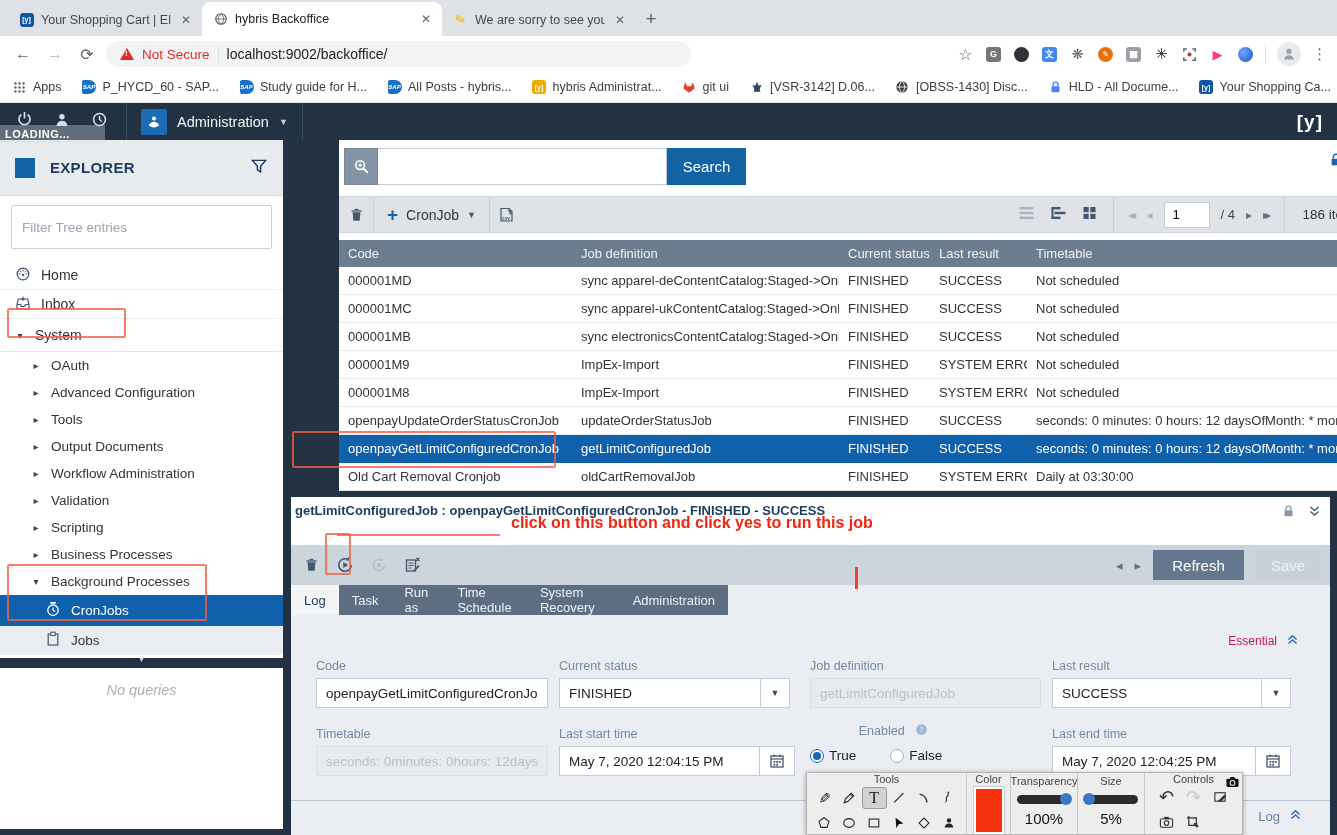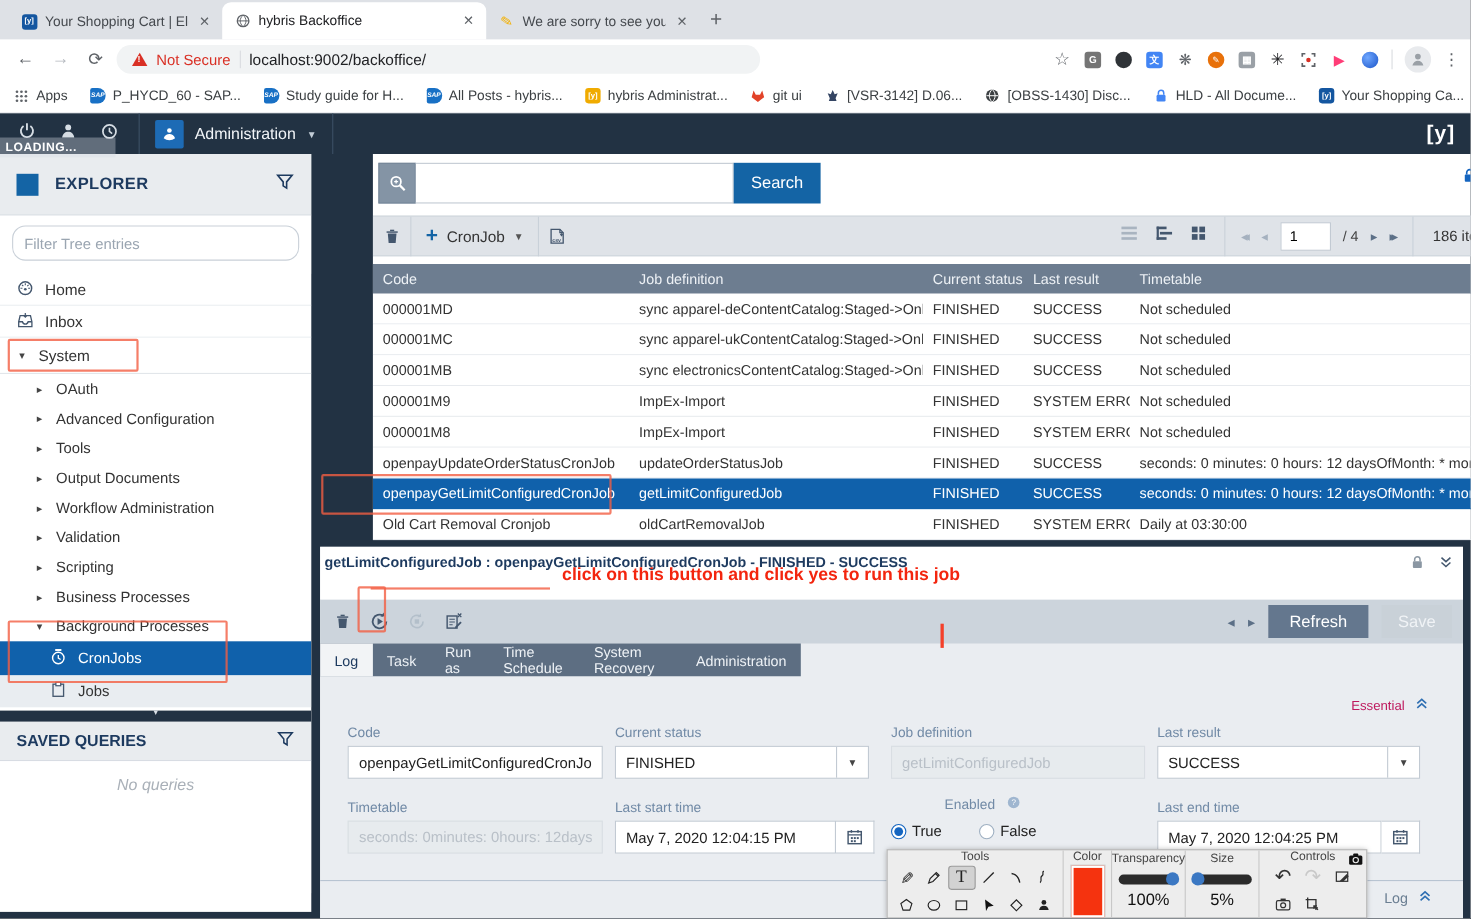--- a/index.html
+++ b/index.html
@@ -54,21 +54,21 @@
   .appbody { position:absolute; top:140px; left:0; width:1337px; height:695px; background:#223243; }
   .sidebar { position:absolute; left:0; top:0; width:283px; height:689px; background:#fff; overflow:hidden; }
   .panel-top { position:absolute; left:291px; top:0; width:1039px; height:351px; background:#fff; overflow:hidden;margin-left:48px; }
   .panel-bottom { position:absolute; left:291px; top:357px; width:1039px; height:338px; background:#eaedf1; overflow:hidden; }
 
   
   .exp-header { height:56px; background:#e9ecef; border-bottom:1px solid #d6dbe1; display:flex; align-items:center; padding:0 15px; gap:15px; }
   .blue-sq { width:20px; height:20px; background:#1464a5; }
   .exp-title { font-weight:bold; font-size:15px; color:#1d3a5f; flex:1; letter-spacing:0.3px; }
   .filter-wrap { padding:9px 11px 12px; background:#fff; }
-  .filter-input { width:100%; height:32px; border:1px solid #c9d0d8; border-radius:12px; padding:0 10px; font-size:13.5px; color:#333; font-family:inherit; }
+  .filter-input { width:100%; height:44px; border:1px solid #c9d0d8; border-radius:2px; padding:0 10px; font-size:13.5px; color:#333; font-family:inherit; }
   .filter-input::placeholder { color:#9aa5b1; }
   .tree { }
   .titem { display:flex; align-items:center; gap:10px; font-size:14px; color:#333; }
   .titem .caret { width:10px; font-size:10px; color:#444; text-align:center; }
   .t-lvl0 { height:29px; padding-left:15px; border-bottom:1px solid #eceff2; }
   .t-sys { height:33px; border-bottom:1px solid #e2e6ea; }
   .t-lvl1 { height:27px; padding-left:31px; font-size:13.5px; border-bottom:none; }
   .t-lvl2 { height:31px; padding-left:45px; font-size:13.5px; }
   .t-sel { background:#1061ab; color:#fff; }
   .t-shade { background:#e9edf1; height:29px; }
@@ -463,26 +463,20 @@
      </div>
           <div class="titem t-lvl2 t-shade">
        <span><svg width="16" height="16" viewBox="0 0 16 16">
                 <rect x="3.2" y="3" width="9.6" height="11" stroke="#44576e" stroke-width="1.2" fill="none"></rect>
                 <rect x="5.8" y="1.2" width="4.4" height="3.2" fill="#fff" stroke="#44576e" stroke-width="1.1"></rect>
               </svg></span>
             <span>Jobs</span>
      </div>
         </div>
       <div class="side-divider"></div>
-      <div class="sq-header">
-        <span class="sq-title">SAVED QUERIES</span>
-        <span><svg width="17" height="17" viewBox="0 0 16 16">
-              <path d="M2.2 3h11.6l-4.4 5.3v5l-2.8-1.8V8.3z" stroke="#1d3a5f" stroke-width="1.3" fill="none"></path>
-            </svg></span>
-      </div>
       <div class="no-queries">No queries</div>
     </div>
 
     <div class="panel-top">
       <div class="search-row">
         <div class="search-iconbtn">
             <svg width="17" height="17" viewBox="0 0 16 16">
               <circle cx="6.7" cy="6.7" r="4.1" stroke="#fff" stroke-width="1.5" fill="none"></circle>
               <line x1="9.9" y1="9.9" x2="14" y2="14" stroke="#fff" stroke-width="1.9"></line>
               <path d="M6.7 5v3.4M5 6.7h3.4" stroke="#fff" stroke-width="1.1"></path>

